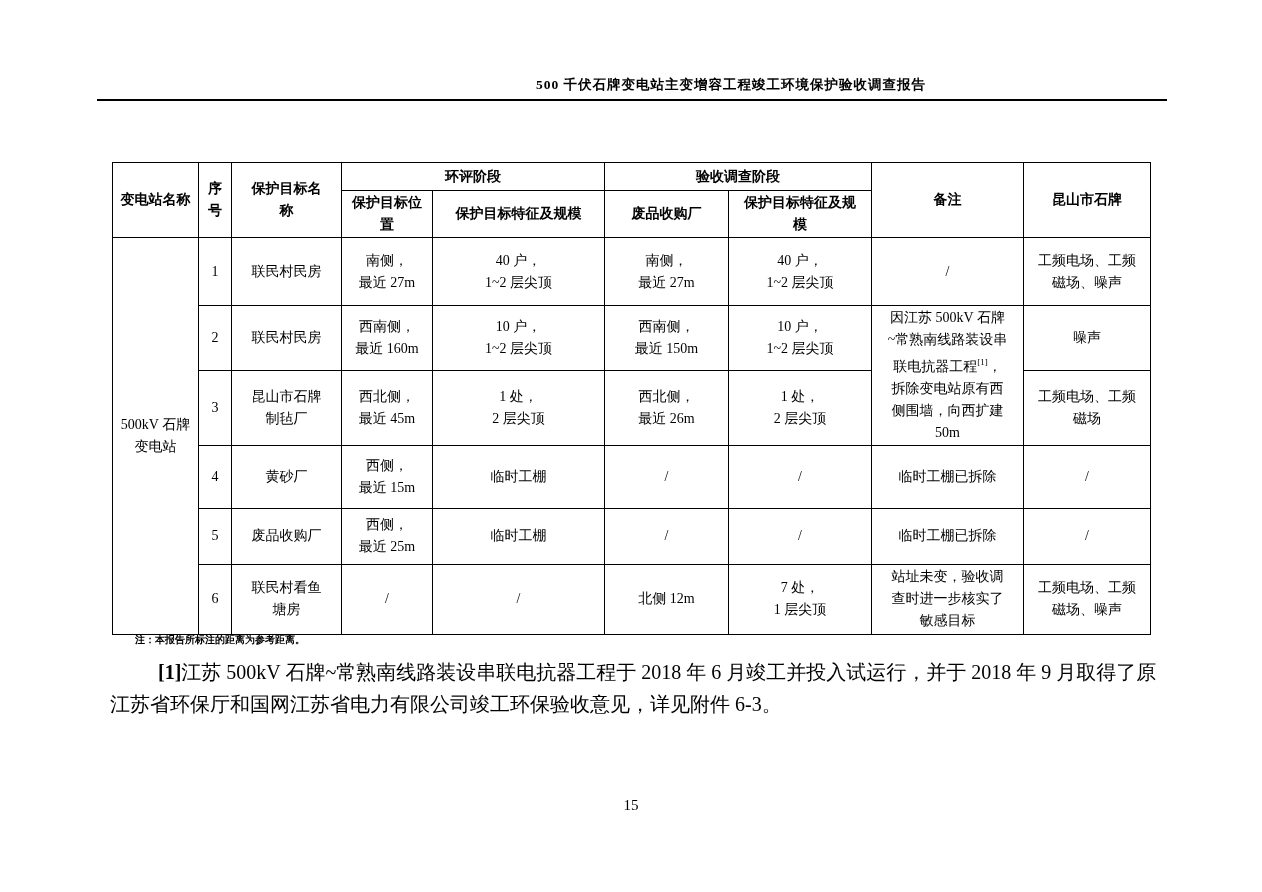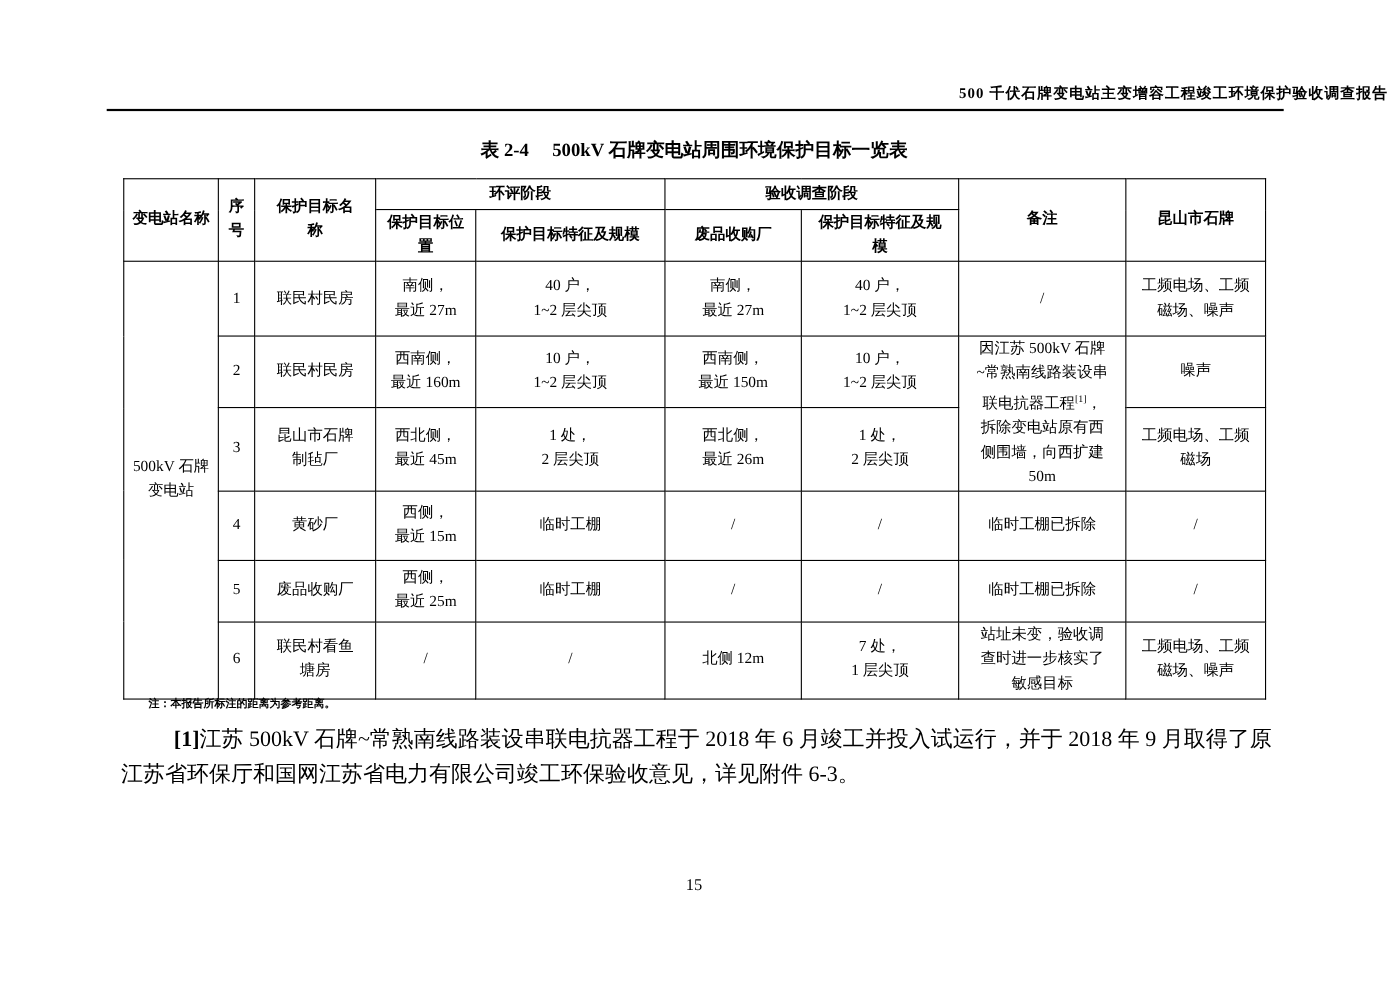--- a/index.html
+++ b/index.html
@@ -7,21 +7,21 @@
     position:relative;
     width:1262px; height:892px;
     background:#ffffff;
     font-family:"Liberation Serif","DejaVu Serif",serif;
     color:#000;
     margin:0 auto;
     overflow:hidden;
   }
   .doc-header {
     position:absolute; top:76px; left:200px; width:1062px;
-    text-align:right; font-size:13.5px; font-weight:bold; letter-spacing:1px;
+    text-align:center; font-size:13.5px; font-weight:bold; letter-spacing:1px;
   }
   .header-rule {
     position:absolute; top:99px; left:97px; width:1070px; height:0;
     border-top:2px solid #000;
   }
   .table-title {
     position:absolute; top:125px; left:0; width:1262px;
     text-align:center; font-size:17px; font-weight:bold;
   }
   table.targets {
@@ -55,21 +55,20 @@
   }
 </style>
 </head>
 <body>
 
 <div class="page">
 
   <div class="doc-header">500 千伏石牌变电站主变增容工程竣工环境保护验收调查报告</div>
   <div class="header-rule"></div>
 
-  <div class="table-title">表 2-4　 500kV 石牌变电站周围环境保护目标一览表</div>
 
   <table class="targets">
     <colgroup>
       <col style="width:86px">
         <col style="width:33px">
         <col style="width:110px">
       <col style="width:91px">
         <col style="width:172px">
         <col style="width:124px">
       <col style="width:143px">

